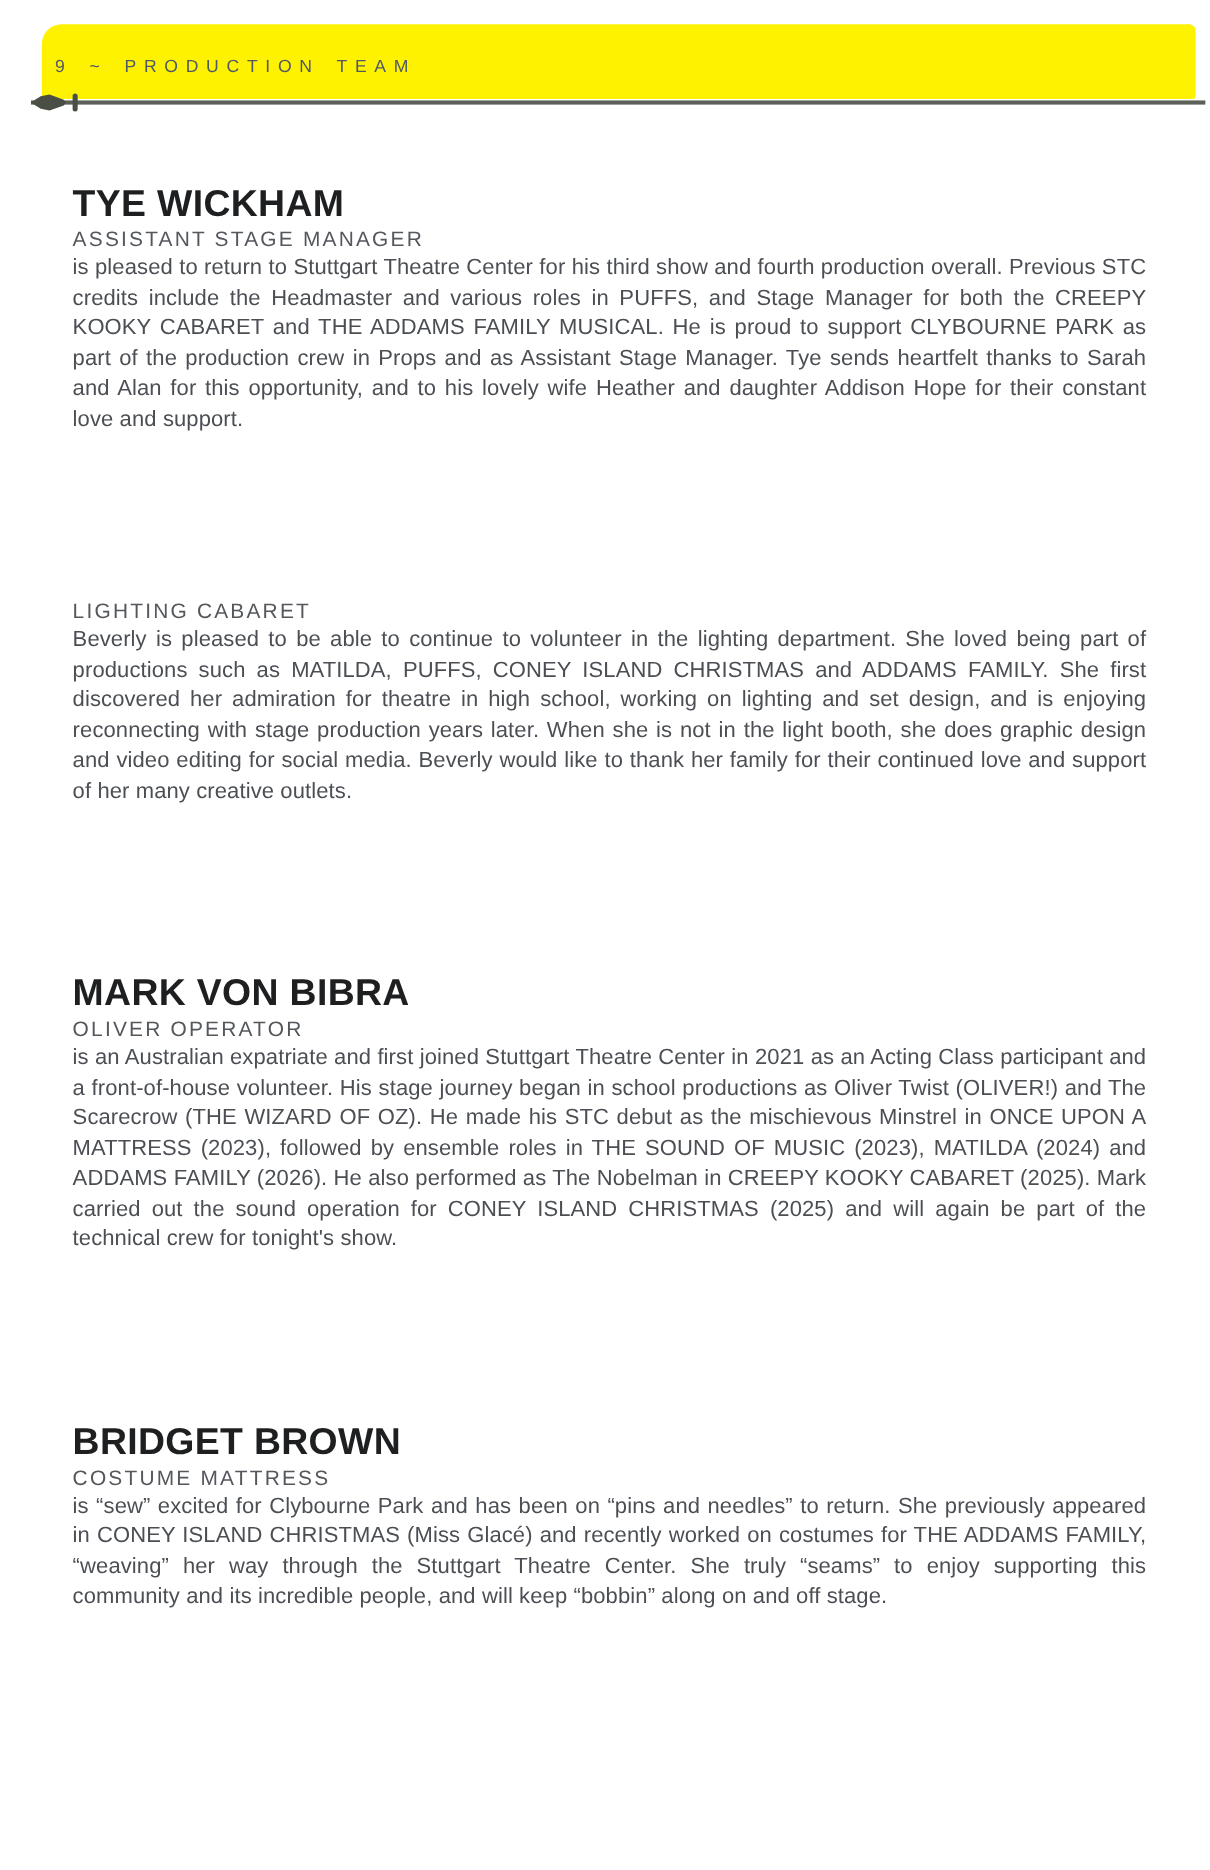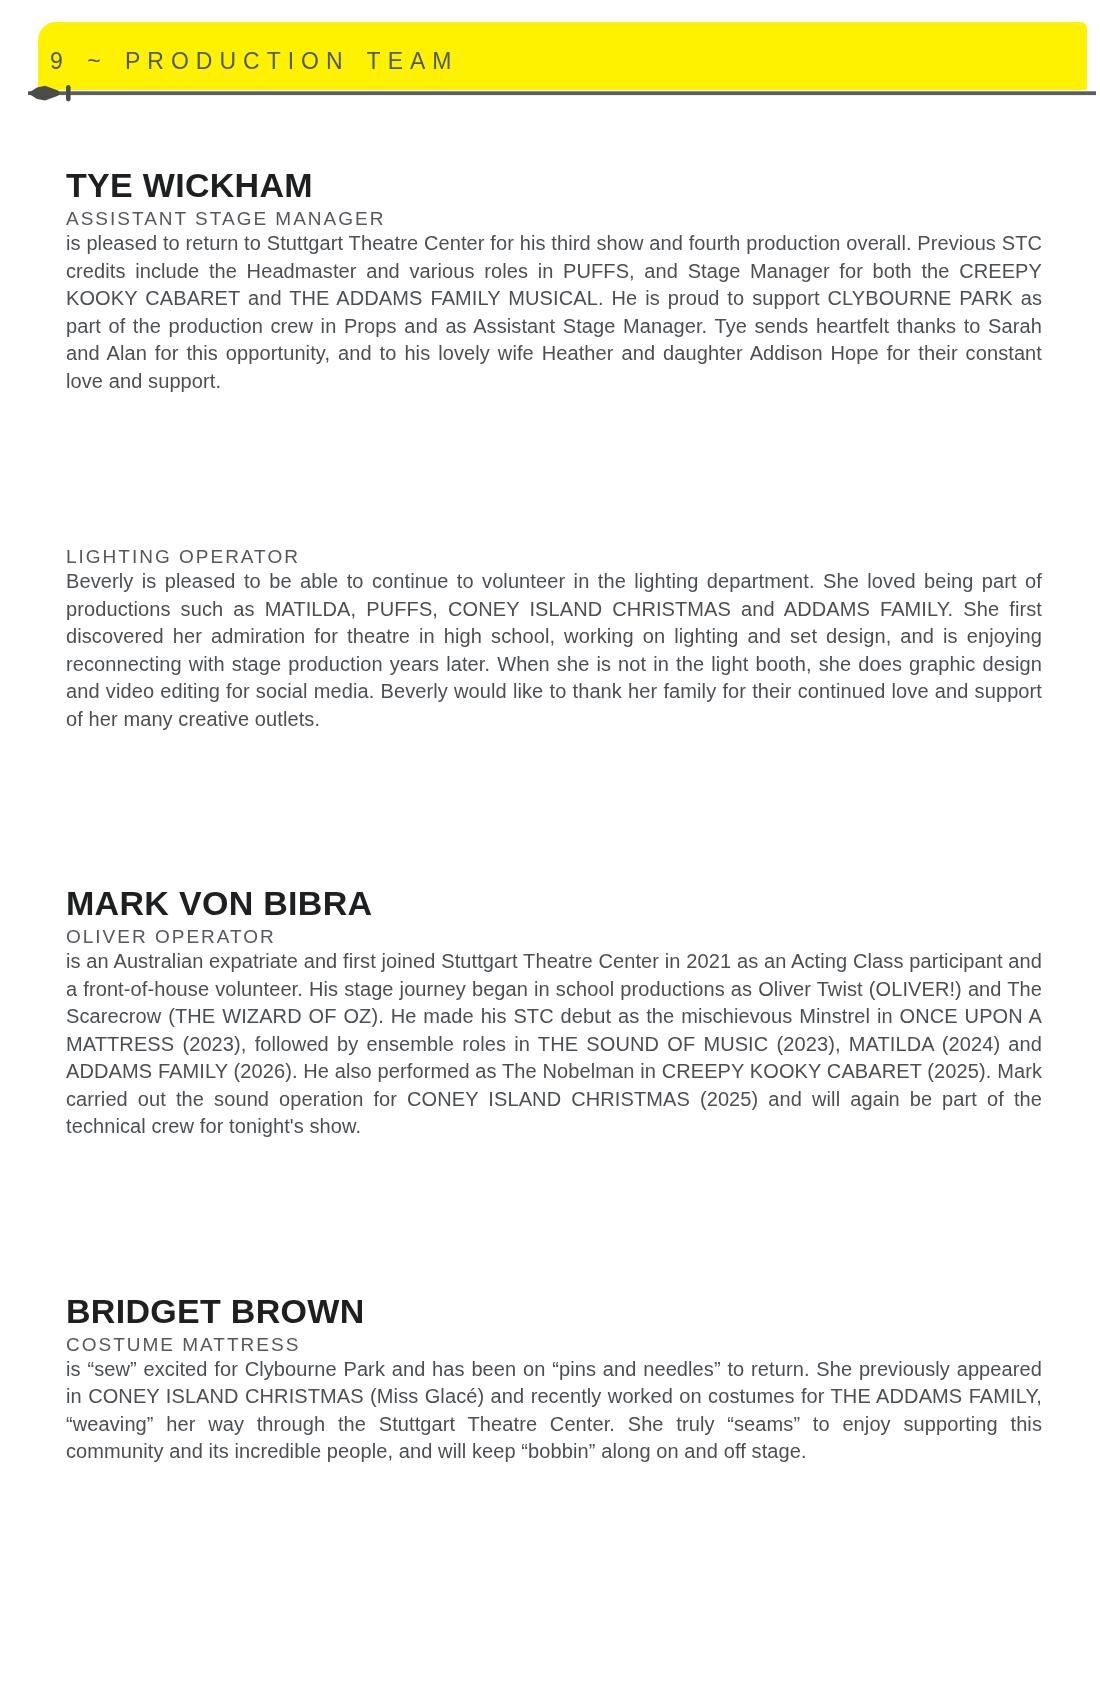--- a/index.html
+++ b/index.html
@@ -27,21 +27,21 @@
     width: 1049px;
     height: 68px;
     background: var(--banner-yellow);
     border-radius: 18px 6px 3px 3px;
     display: flex;
     align-items: center;
   }
   .banner-title {
     padding-left: 12px;
     padding-top: 10px;
-    font-size: 23px;
+    font-size: 16px;
     font-weight: 400;
     color: var(--banner-text);
     letter-spacing: 7px;
     word-spacing: 4px;
   }
   .rule-wrap {
     position: absolute;
     left: 28px;
     top: 82px;
     width: 1068px;
@@ -94,21 +94,21 @@
 
 <div class="content">
 
   <section class="bio">
     <h2 class="bio-name">TYE WICKHAM</h2>
     <div class="bio-role">ASSISTANT STAGE MANAGER</div>
     <p class="bio-text">is pleased to return to Stuttgart Theatre Center for his third show and fourth production overall. Previous STC credits include the Headmaster and various roles in PUFFS, and Stage Manager for both the CREEPY KOOKY CABARET and THE ADDAMS FAMILY MUSICAL. He is proud to support CLYBOURNE PARK as part of the production crew in Props and as Assistant Stage Manager. Tye sends heartfelt thanks to Sarah and Alan for this opportunity, and to his lovely wife Heather and daughter Addison Hope for their constant love and support.</p>
   </section>
 
   <section class="bio">
-    <div class="bio-role">LIGHTING OPERATOR</div>
+    <div class="bio-role">LIGHTING CABARET</div>
     <p class="bio-text">Beverly is pleased to be able to continue to volunteer in the lighting department. She loved being part of productions such as MATILDA, PUFFS, CONEY ISLAND CHRISTMAS and ADDAMS FAMILY. She first discovered her admiration for theatre in high school, working on lighting and set design, and is enjoying reconnecting with stage production years later. When she is not in the light booth, she does graphic design and video editing for social media. Beverly would like to thank her family for their continued love and support of her many creative outlets.</p>
   </section>
 
   <section class="bio">
     <h2 class="bio-name">MARK VON BIBRA</h2>
     <div class="bio-role">OLIVER OPERATOR</div>
     <p class="bio-text">is an Australian expatriate and first joined Stuttgart Theatre Center in 2021 as an Acting Class participant and a front-of-house volunteer. His stage journey began in school productions as Oliver Twist (OLIVER!) and The Scarecrow (THE WIZARD OF OZ). He made his STC debut as the mischievous Minstrel in ONCE UPON A MATTRESS (2023), followed by ensemble roles in THE SOUND OF MUSIC (2023), MATILDA (2024) and ADDAMS FAMILY (2026). He also performed as The Nobelman in CREEPY KOOKY CABARET (2025). Mark carried out the sound operation for CONEY ISLAND CHRISTMAS (2025) and will again be part of the technical crew for tonight's show.</p>
   </section>
 
   <section class="bio">

